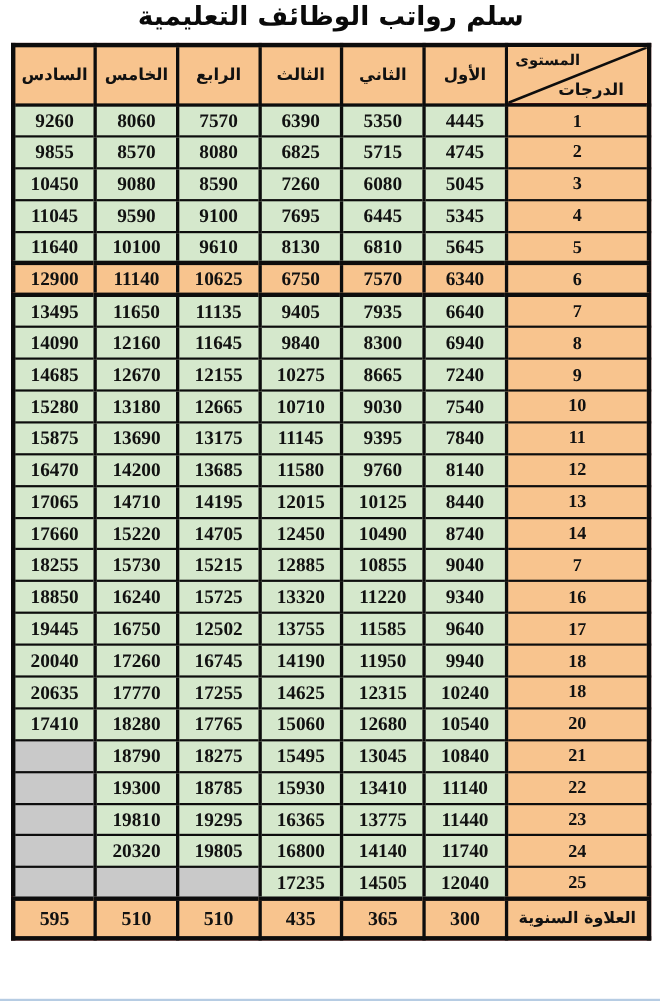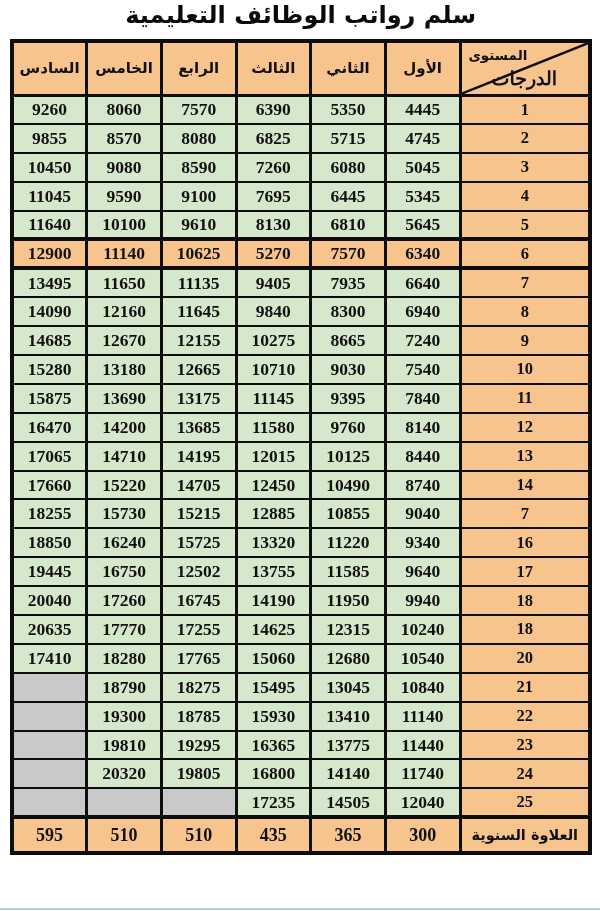--- a/index.html
+++ b/index.html
@@ -99,22 +99,22 @@
   th.corner svg.diag {
     position: absolute; top: 0; left: 0;
     width: 100%; height: 100%;
     display: block;
   }
   .corner-top {
     position: absolute; top: 4px; left: 7px;
     font-size: 13.5px; font-weight: bold;
   }
   .corner-bottom {
-    position: absolute; bottom: 4px; left: 30px;
-    font-size: 19px; font-weight: bold; font-family: Liberation Serif, serif;
+    position: absolute; bottom: 4px; left: 46px;
+    font-size: 15px; font-weight: bold;
   }
 
   .scan-line {
     position: absolute;
     left: 0; bottom: 1px;
     width: 600px; height: 2px;
     background: var(--page_edge_line);
     opacity: 0.85;
   }
 </style>
@@ -195,21 +195,21 @@
           <td class="val">6810</td>
           <td class="val">8130</td>
           <td class="val">9610</td>
           <td class="val">10100</td>
           <td class="val">11640</td>
         </tr>
         <tr class="hl">
           <td class="grade">6</td>
           <td class="val">6340</td>
           <td class="val">7570</td>
-          <td class="val">5270</td>
+          <td class="val">6750</td>
           <td class="val">10625</td>
           <td class="val">11140</td>
           <td class="val">12900</td>
         </tr>
         <tr>
           <td class="grade">7</td>
           <td class="val">6640</td>
           <td class="val">7935</td>
           <td class="val">9405</td>
           <td class="val">11135</td>

